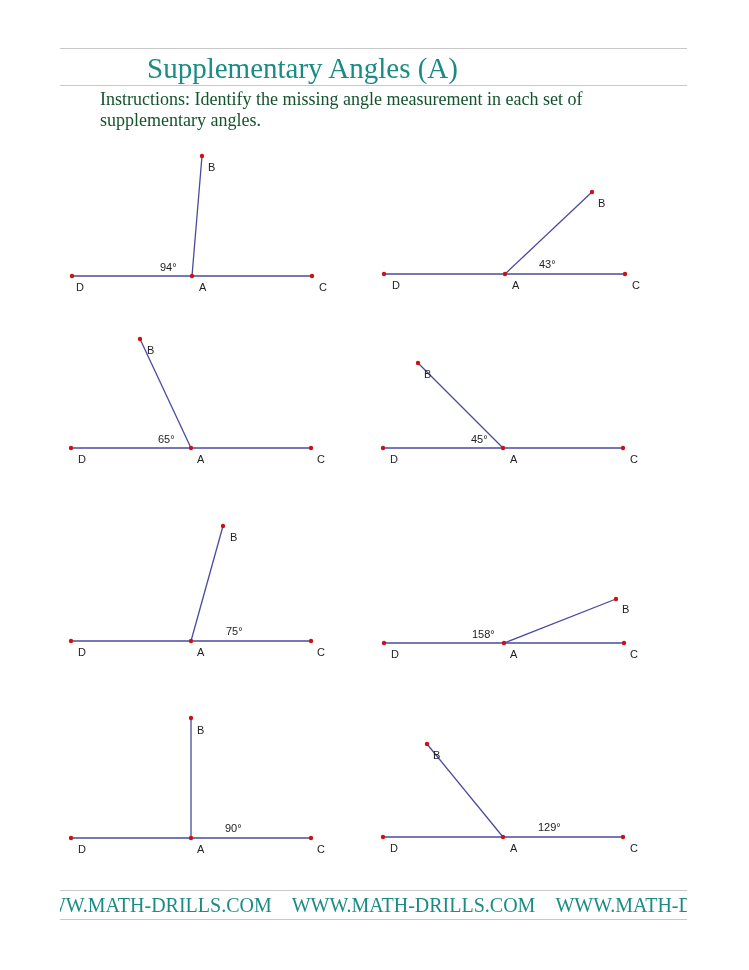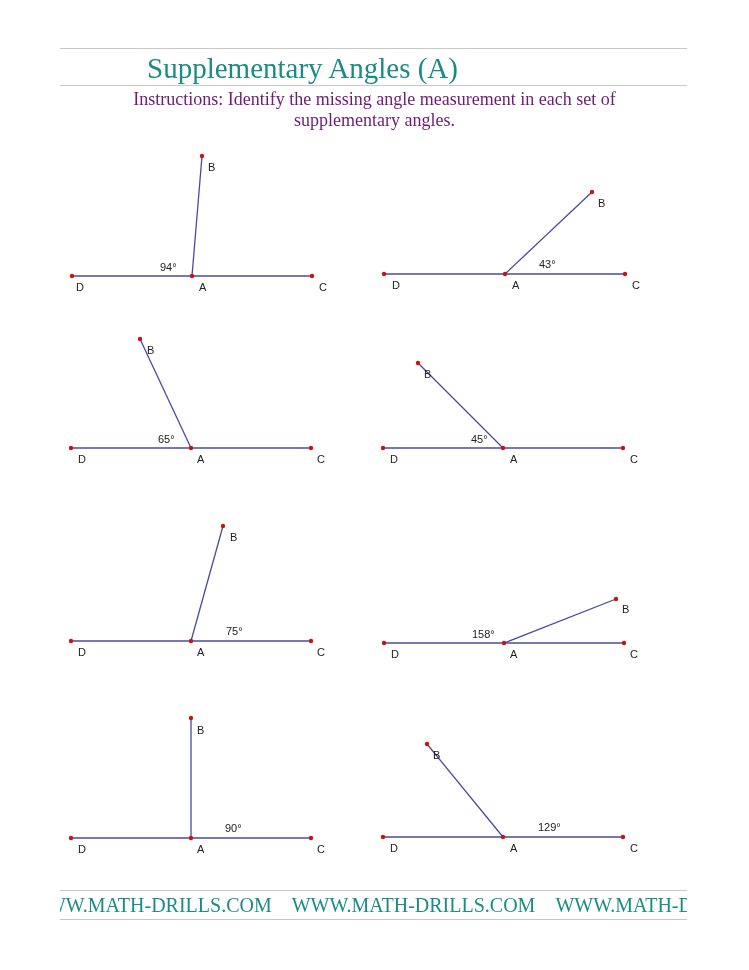--- a/index.html
+++ b/index.html
@@ -4,22 +4,22 @@
   <style>
     html, body { margin: 0; padding: 0; background: #ffffff; }
     body { width: 749px; height: 970px; position: relative; overflow: hidden; }
     .rule { position: absolute; left: 60px; width: 627px; height: 1px; background: #c8c8c8; }
     .title {
       position: absolute; left: 0; width: 605px; top: 50px; text-align: center;
       font-family: "Liberation Serif", "DejaVu Serif", serif; font-size: 29px; color: #1a8c84;
       line-height: 36px;
     }
     .instructions {
-      position: absolute; left: 100px; width: 549px; top: 89px; text-align: center;
-      font-family: "Liberation Serif", "DejaVu Serif", serif; font-size: 18px; color: #701a75;
+      position: absolute; left: 100px; width: 549px; top: 89px; text-align: left;
+      font-family: "Liberation Serif", "DejaVu Serif", serif; font-size: 18px; color: #14532d;
       line-height: 21px;
     }
     svg.diagrams { position: absolute; left: 0; top: 0; }
     svg text { font-family: "Liberation Sans", "DejaVu Sans", sans-serif; font-size: 11px; fill: #222; }
     .footer {
       position: absolute; left: 60px; width: 627px; top: 893px; height: 24px; overflow: hidden;
       white-space: nowrap;
       font-family: "Liberation Serif", "DejaVu Serif", serif; font-size: 20px; color: #1a8c84;
       line-height: 24px;
     }

